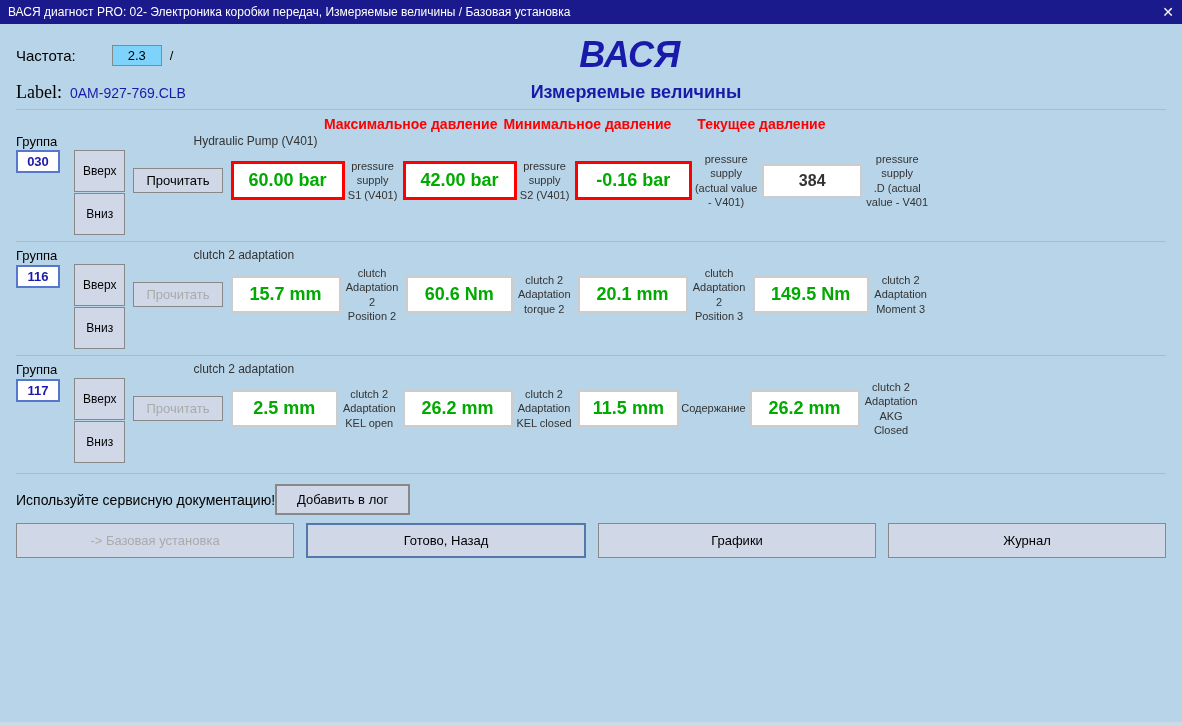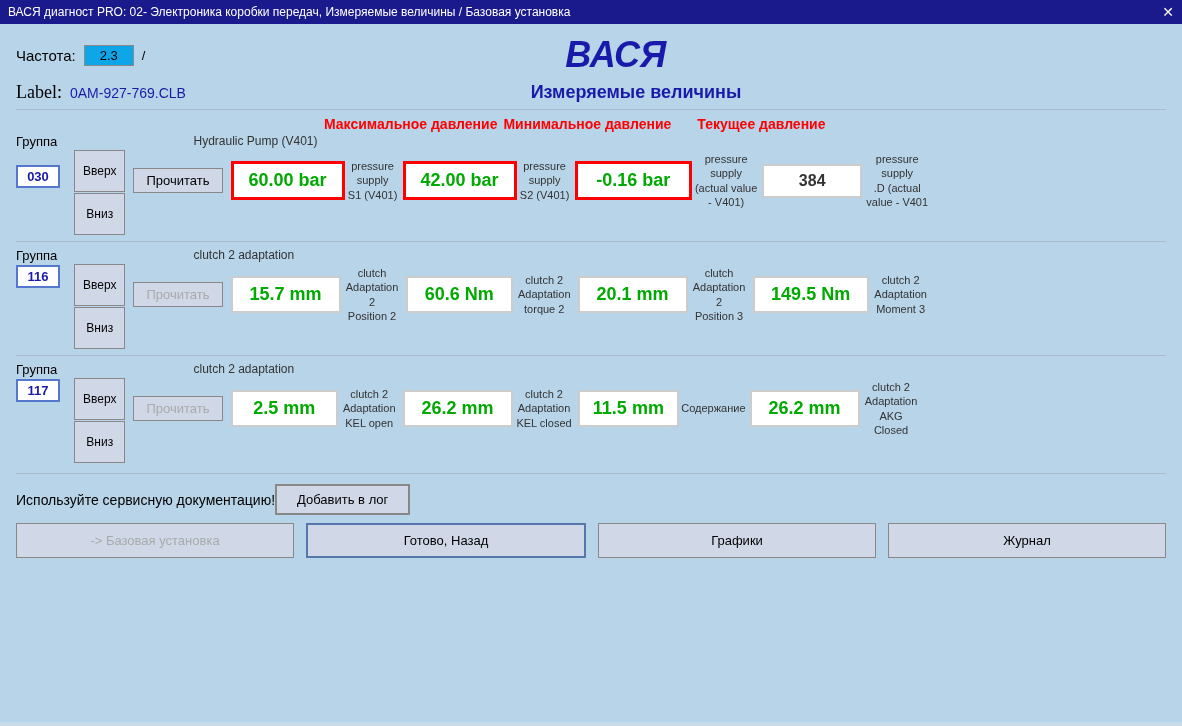--- a/index.html
+++ b/index.html
@@ -38,25 +38,26 @@
       align-items: center;
       justify-content: space-between;
     }
     .freq-row {
       display: flex;
       align-items: center;
       gap: 8px;
     }
     .freq-label { font-size: 15px; }
     .freq-value {
-      background: #0ea5e9;
+      background: #7dd3fc;
       border: 1px solid #888;
       padding: 2px 8px;
       min-width: 50px;
       text-align: center;
+      margin-left: 28px;
     }
     .app-title {
       font-size: 36px;
       font-weight: bold;
       color: #1a1aaa;
       font-style: italic;
       text-align: center;
       flex: 1;
     }
     .label-row {
@@ -220,21 +221,21 @@
   <div class="group-section">
 
     <div style="display:flex; gap:6px; margin-left:308px;">
       <div class="red-label" style="font-size:14px; min-width:168px; text-align:center;">Максимальное давление</div>
       <div class="red-label" style="font-size:14px; min-width:168px; text-align:center;">Минимальное давление</div>
       <div class="red-label" style="font-size:14px; min-width:168px; text-align:center;">Текущее давление</div>
     </div>
     <div style="display:flex; align-items:flex-start; gap:8px;">
       <div style="display:flex; flex-direction:column; align-items:flex-start; min-width:50px;">
         <span class="group-label">Группа</span>
-        <div style="display:flex; align-items:center; gap:4px; margin-top:16px;">
+        <div style="display:flex; align-items:center; gap:4px; margin-top:1px;">
           <span class="group-input">030</span>
         </div>
       </div>
       <div class="btn-updown" style="margin-top:16px;">
         <button class="btn-small">Вверх</button>
         <button class="btn-small">Вниз</button>
       </div>
       <div style="display:flex; flex-direction:column; gap:2px;">
         <span style="font-size:12px; color:#333; margin-bottom:2px; margin-left:60px;">Hydraulic Pump (V401)</span>
         <div style="display:flex; gap:4px; align-items:center;">

